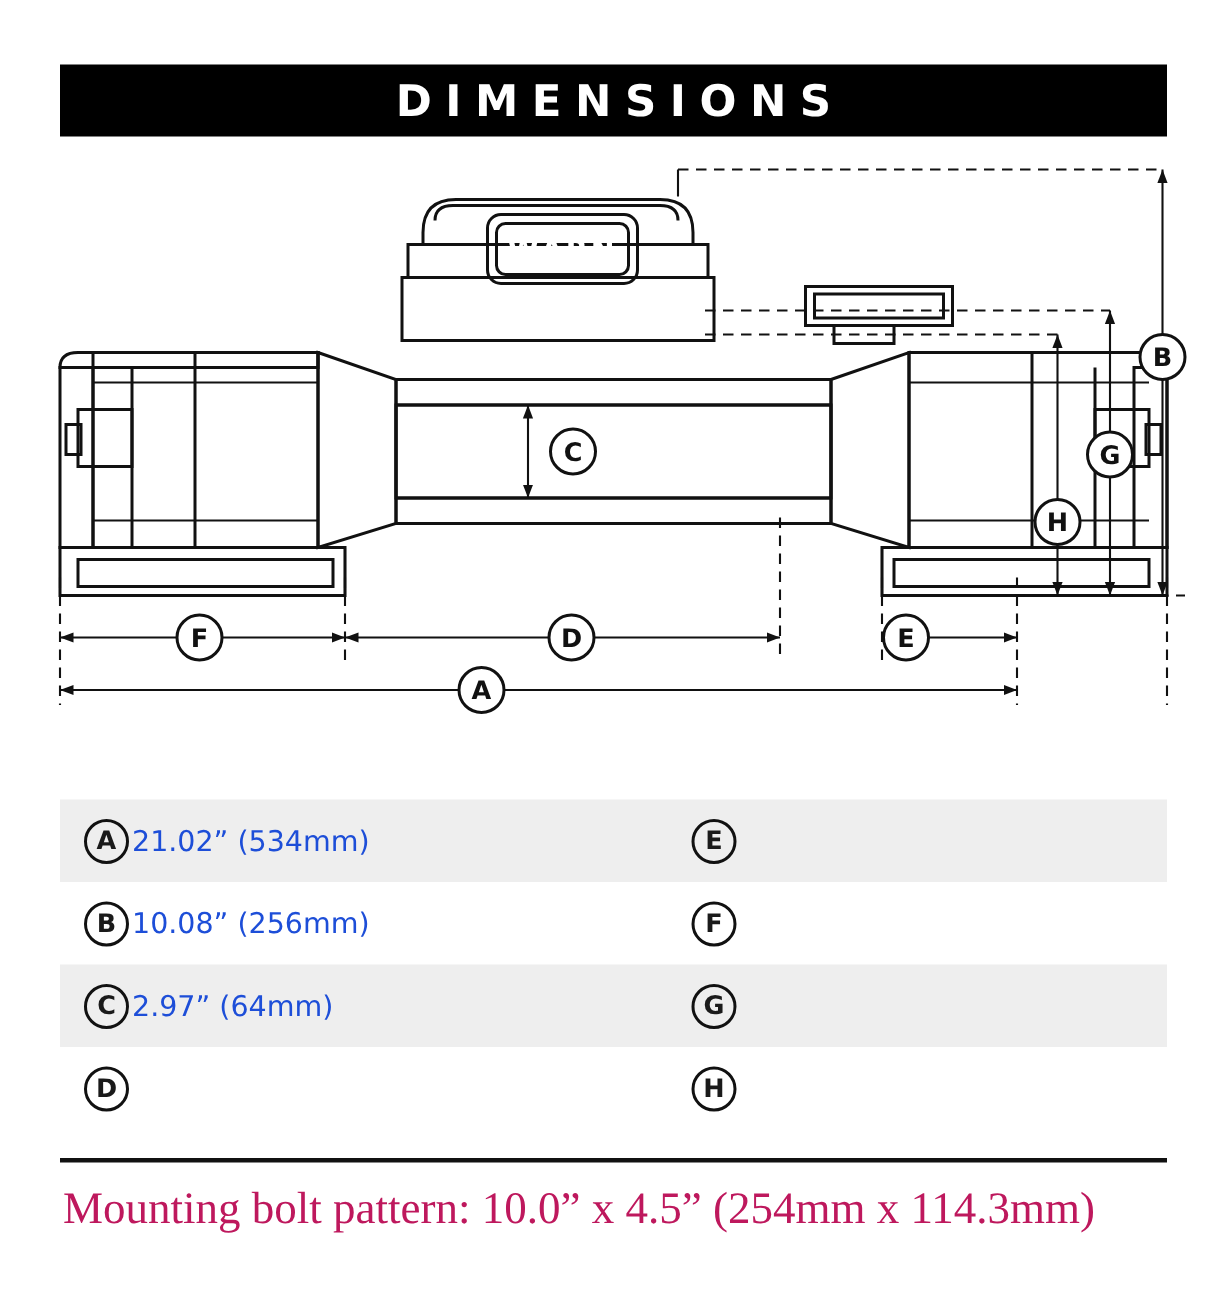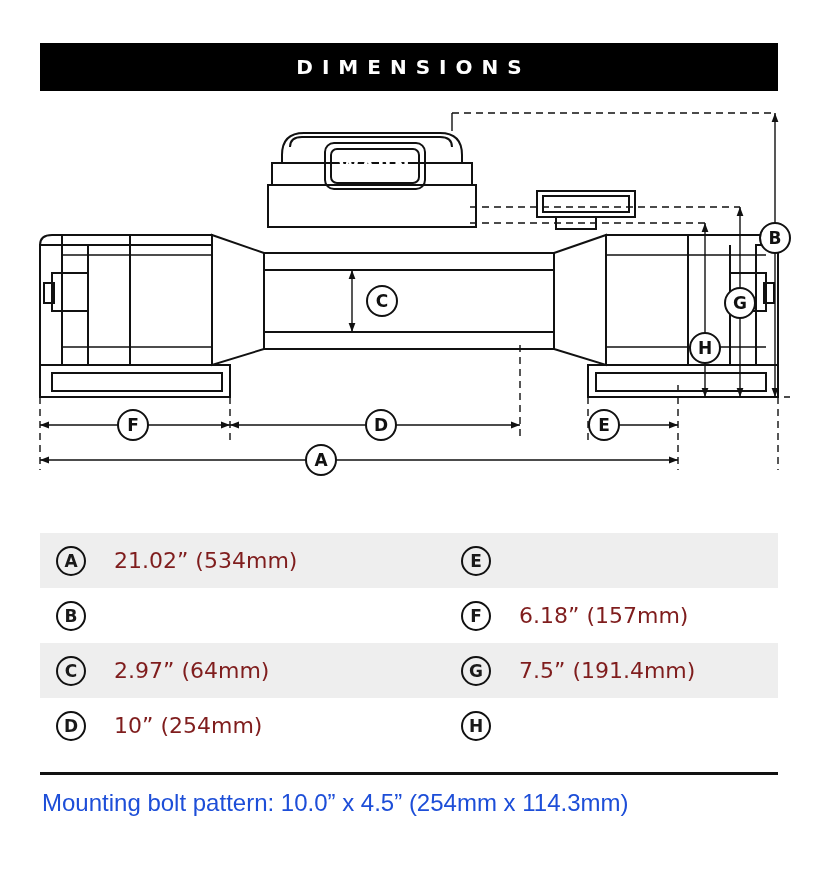--- a/index.html
+++ b/index.html
@@ -28,21 +28,21 @@
     top: 43px;
     width: 738px;
     height: 48px;
     background: #000000;
     display: flex;
     align-items: center;
     justify-content: center;
   }
   .banner-title {
     color: #ffffff;
-    font-size: 20px;
+    font-size: 29px;
     font-weight: bold;
     letter-spacing: 9px;
     font-family: "DejaVu Sans", sans-serif;
     text-indent: 9px;
   }
 
   
   .drawing {
     position: absolute;
     left: 0;
@@ -81,43 +81,43 @@
     display: flex;
     align-items: center;
     justify-content: center;
     font-size: 17px;
     font-weight: bold;
     flex: 0 0 auto;
     box-sizing: border-box;
     font-family: "DejaVu Sans", sans-serif;
   }
   .legend-text {
-    margin-left: 28px;
-    font-size: 22px;
-    font-family: "DejaVu Sans", sans-serif;
-    color: #7f1d1d;
+    margin-left: 2px;
+    font-size: 19px;
+    font-family: "DejaVu Sans", sans-serif;
+    color: #1d4ed8;
     white-space: nowrap;
   }
 
   
   .footer-rule {
     position: absolute;
     left: 40px;
     top: 772px;
     width: 738px;
     height: 3px;
     background: #111111;
   }
   .footer-note {
     position: absolute;
     left: 42px;
     top: 789px;
-    font-size: 24px;
-    color: #1d4ed8;
-    font-family: Liberation Sans, sans-serif;
+    font-size: 30px;
+    color: #be185d;
+    font-family: Liberation Serif, serif;
     white-space: nowrap;
   }
 
   
   .dimlabel {
     font-family: "DejaVu Sans", sans-serif;
     font-size: 17px;
     font-weight: bold;
     fill: #111111;
   }
@@ -283,42 +283,40 @@
         <div class="legend-text">21.02” (534mm)</div>
       </div>
       <div class="legend-cell right">
         <div class="circle-letter">E</div>
       </div>
     </div>
 
     <div class="legend-row">
       <div class="legend-cell">
         <div class="circle-letter">B</div>
+        <div class="legend-text">10.08” (256mm)</div>
       </div>
       <div class="legend-cell right">
         <div class="circle-letter">F</div>
-        <div class="legend-text">6.18” (157mm)</div>
       </div>
     </div>
 
     <div class="legend-row shaded">
       <div class="legend-cell">
         <div class="circle-letter">C</div>
         <div class="legend-text">2.97” (64mm)</div>
       </div>
       <div class="legend-cell right">
         <div class="circle-letter">G</div>
-        <div class="legend-text">7.5” (191.4mm)</div>
       </div>
     </div>
 
     <div class="legend-row">
       <div class="legend-cell">
         <div class="circle-letter">D</div>
-        <div class="legend-text">10” (254mm)</div>
       </div>
       <div class="legend-cell right">
         <div class="circle-letter">H</div>
       </div>
     </div>
 
   </div>
 
   <div class="footer-rule"></div>
   <div class="footer-note">Mounting bolt pattern: 10.0” x 4.5” (254mm x 114.3mm)</div>

